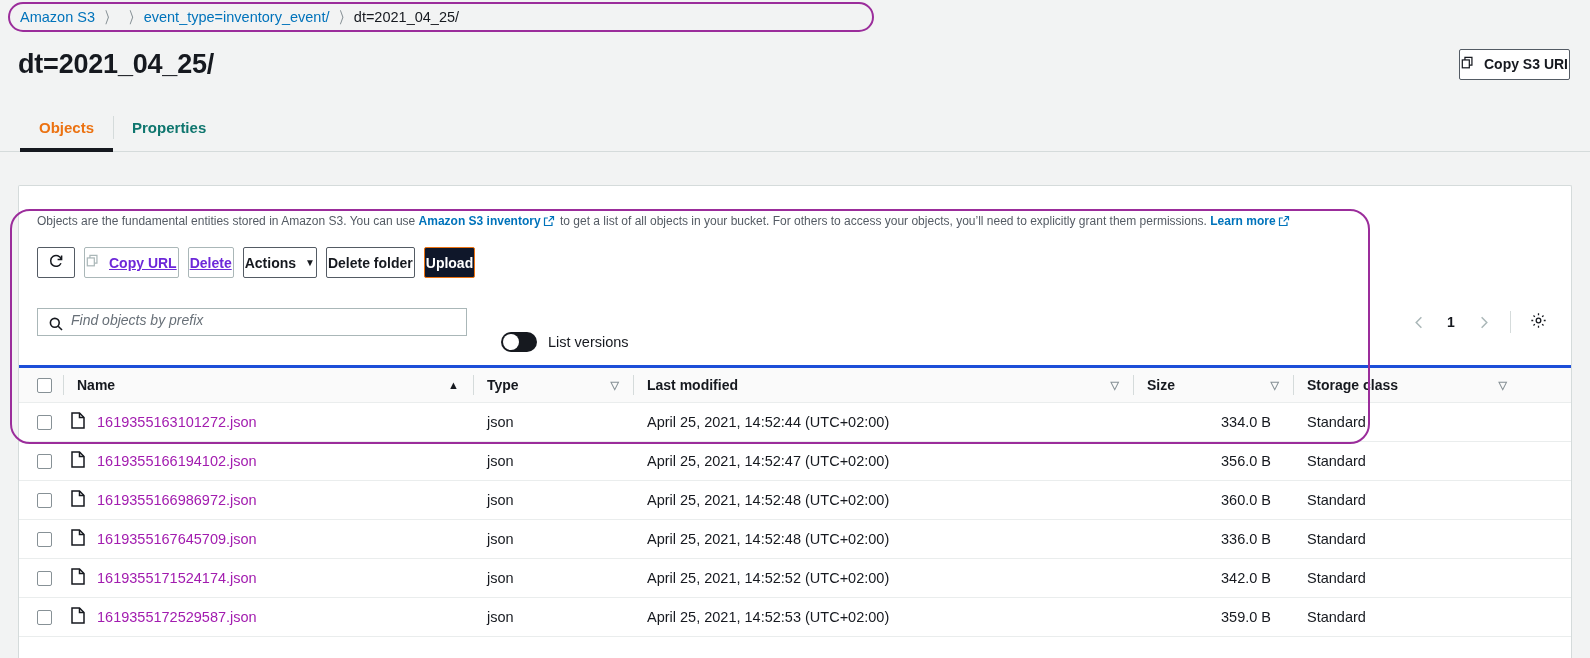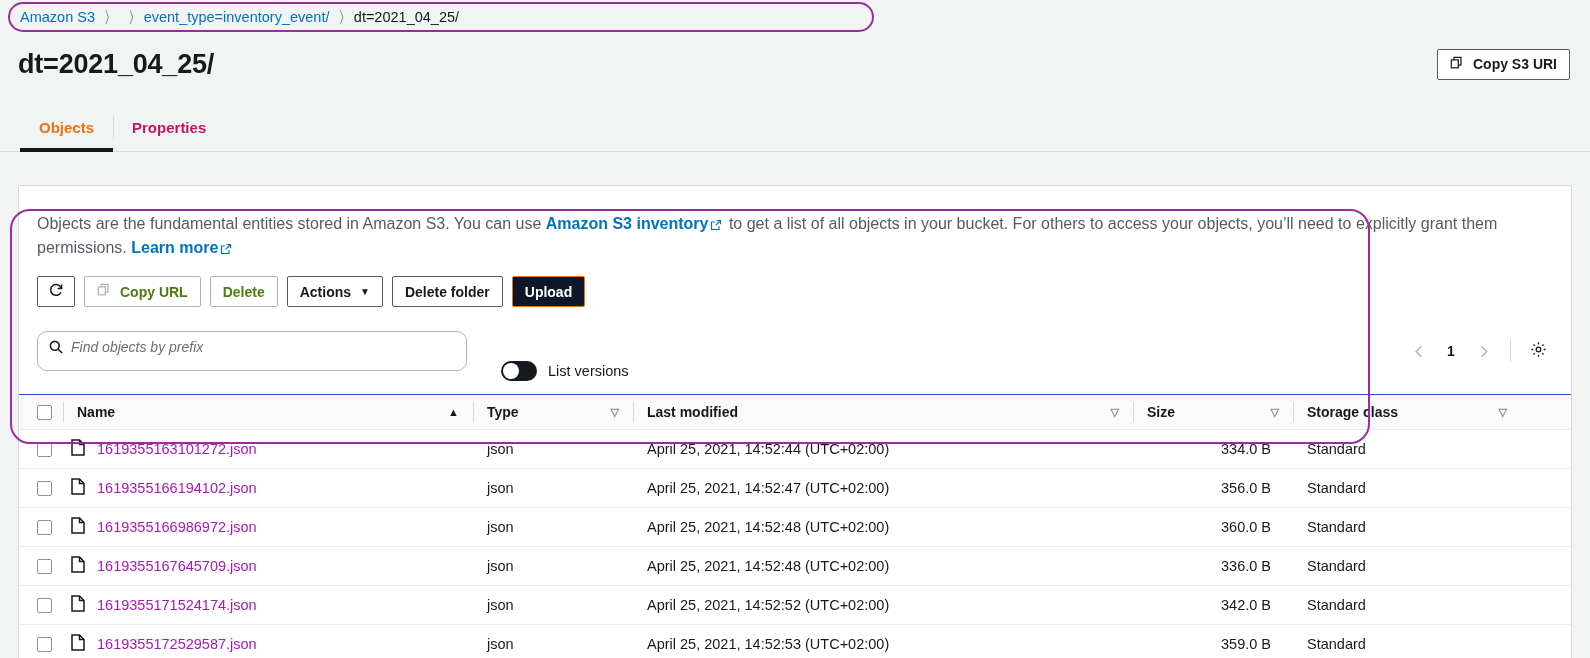--- a/index.html
+++ b/index.html
@@ -41,42 +41,42 @@
     position: absolute; left: 0; top: 38px; right: 0; height: 52px;
     display: flex; align-items: center; justify-content: space-between;
     padding: 0 20px 0 18px;
   }
   .page-title { font-size: 27px; font-weight: 700; letter-spacing: -0.2px; }
   .btn {
     font-family: "Liberation Sans", sans-serif;
     font-size: 14px; font-weight: 700;
     border: 1px solid #545b64; border-radius: 2px;
     background: #fff; color: #16191f;
-    height: 31px; padding: 0 12px;
+    height: 31px; padding: 0 1px;
     display: inline-flex; align-items: center; gap: 9px;
     cursor: pointer; white-space: nowrap;
   }
   .btn.disabled {
-    color: #4d7c0f; border-color: #aab7b8; cursor: default; background: #fff;
+    color: #6d28d9; border-color: #aab7b8; cursor: default; background: #fff; text-decoration: underline;
   }
   .btn.primary {
     background: #0f172a; border-color: #ec7211; color: #fff;
   }
   .btn.icon-only { padding: 0 10px; }
 
   
   .tabs {
     position: absolute; left: 0; top: 104px; right: 0; height: 48px;
     display: flex; align-items: stretch;
     padding-left: 20px;
     border-bottom: 1px solid #d5dbdb;
   }
   .tab {
     display: flex; align-items: center; padding: 0 19px;
-    font-size: 15px; font-weight: 700; color: #be185d;
+    font-size: 15px; font-weight: 700; color: #0f766e;
     cursor: pointer; position: relative;
   }
   .tab + .tab::before {
     content: ""; position: absolute; left: 0; top: 12px; bottom: 12px;
     width: 1px; background: #d5dbdb;
   }
   .tab.active { color: #ec7211; }
   .tab.active::after {
     content: ""; position: absolute; left: 0; right: 0; bottom: -1px;
     height: 4px; background: #16191f;
@@ -86,40 +86,40 @@
   .panel {
     position: absolute; left: 18px; top: 185px; right: 18px; bottom: 0;
     background: #fff;
     border: 1px solid #d5dbdb; border-bottom: none;
     border-radius: 2px 2px 0 0;
   }
   .panel-head { padding: 18px 18px 0 18px; }
   .panel-title { font-size: 18px; font-weight: 700; }
   .panel-title .count { font-weight: 400; color: #545b64; }
   .panel-desc {
-    margin-top: 9px; font-size: 16px; color: #545b64; line-height: 1.35;
+    margin-top: 9px; font-size: 12px; color: #545b64; line-height: 1.35;
   }
   .inline-link {
     color: #0073bb; font-weight: 700; text-decoration: none; cursor: pointer;
   }
   .ext-icon { display: inline-block; vertical-align: -2px; margin: 0 2px; }
 
   .toolbar {
     display: flex; align-items: center; gap: 9px;
     padding: 16px 18px 0 18px;
   }
 
   .filter-row {
     display: flex; align-items: center;
     padding: 14px 18px 0 18px;
   }
   .search-box {
-    position: relative; width: 430px; height: 40px;
-    border: 1px solid #aab7b8; border-radius: 10px; background: #fff;
-    display: flex; align-items: flex-start;
+    position: relative; width: 430px; height: 28px;
+    border: 1px solid #aab7b8; border-radius: 0; background: #fff;
+    display: flex; align-items: flex-end;
   }
   .search-box .mag { position: absolute; left: 10px; top: 7px; }
   .search-input {
     border: 0; outline: 0; background: transparent;
     font-family: "Liberation Sans", sans-serif; font-size: 14px;
     color: #16191f; width: 100%; padding: 0 10px 0 33px; height: 30px;
   }
   .search-input::placeholder { color: #687078; font-style: italic; }
 
   .toggle-wrap {
@@ -152,21 +152,21 @@
   .pg-divider { width: 1px; height: 22px; background: #d5dbdb; margin: 0 8px; }
   .gear-btn {
     width: 30px; height: 30px; display: flex; align-items: center;
     justify-content: center; cursor: pointer;
   }
 
   
   table { width: 100%; border-collapse: collapse; margin-top: 13px; }
   thead th {
     text-align: left; font-size: 14px; font-weight: 700; color: #16191f;
-    padding: 9px 0; border-top: 1px solid #1d4ed8; border-bottom: 1px solid #eaeded;
+    padding: 9px 0; border-top: 3px solid #1d4ed8; border-bottom: 1px solid #eaeded;
     background: #fafafa; white-space: nowrap; position: relative;
   }
   thead th.divider::before {
     content: ""; position: absolute; left: 0; top: 7px; bottom: 7px;
     width: 1px; background: #d5dbdb;
   }
   .th-inner {
     display: flex; align-items: center; justify-content: space-between;
     padding: 0 14px;
   }

